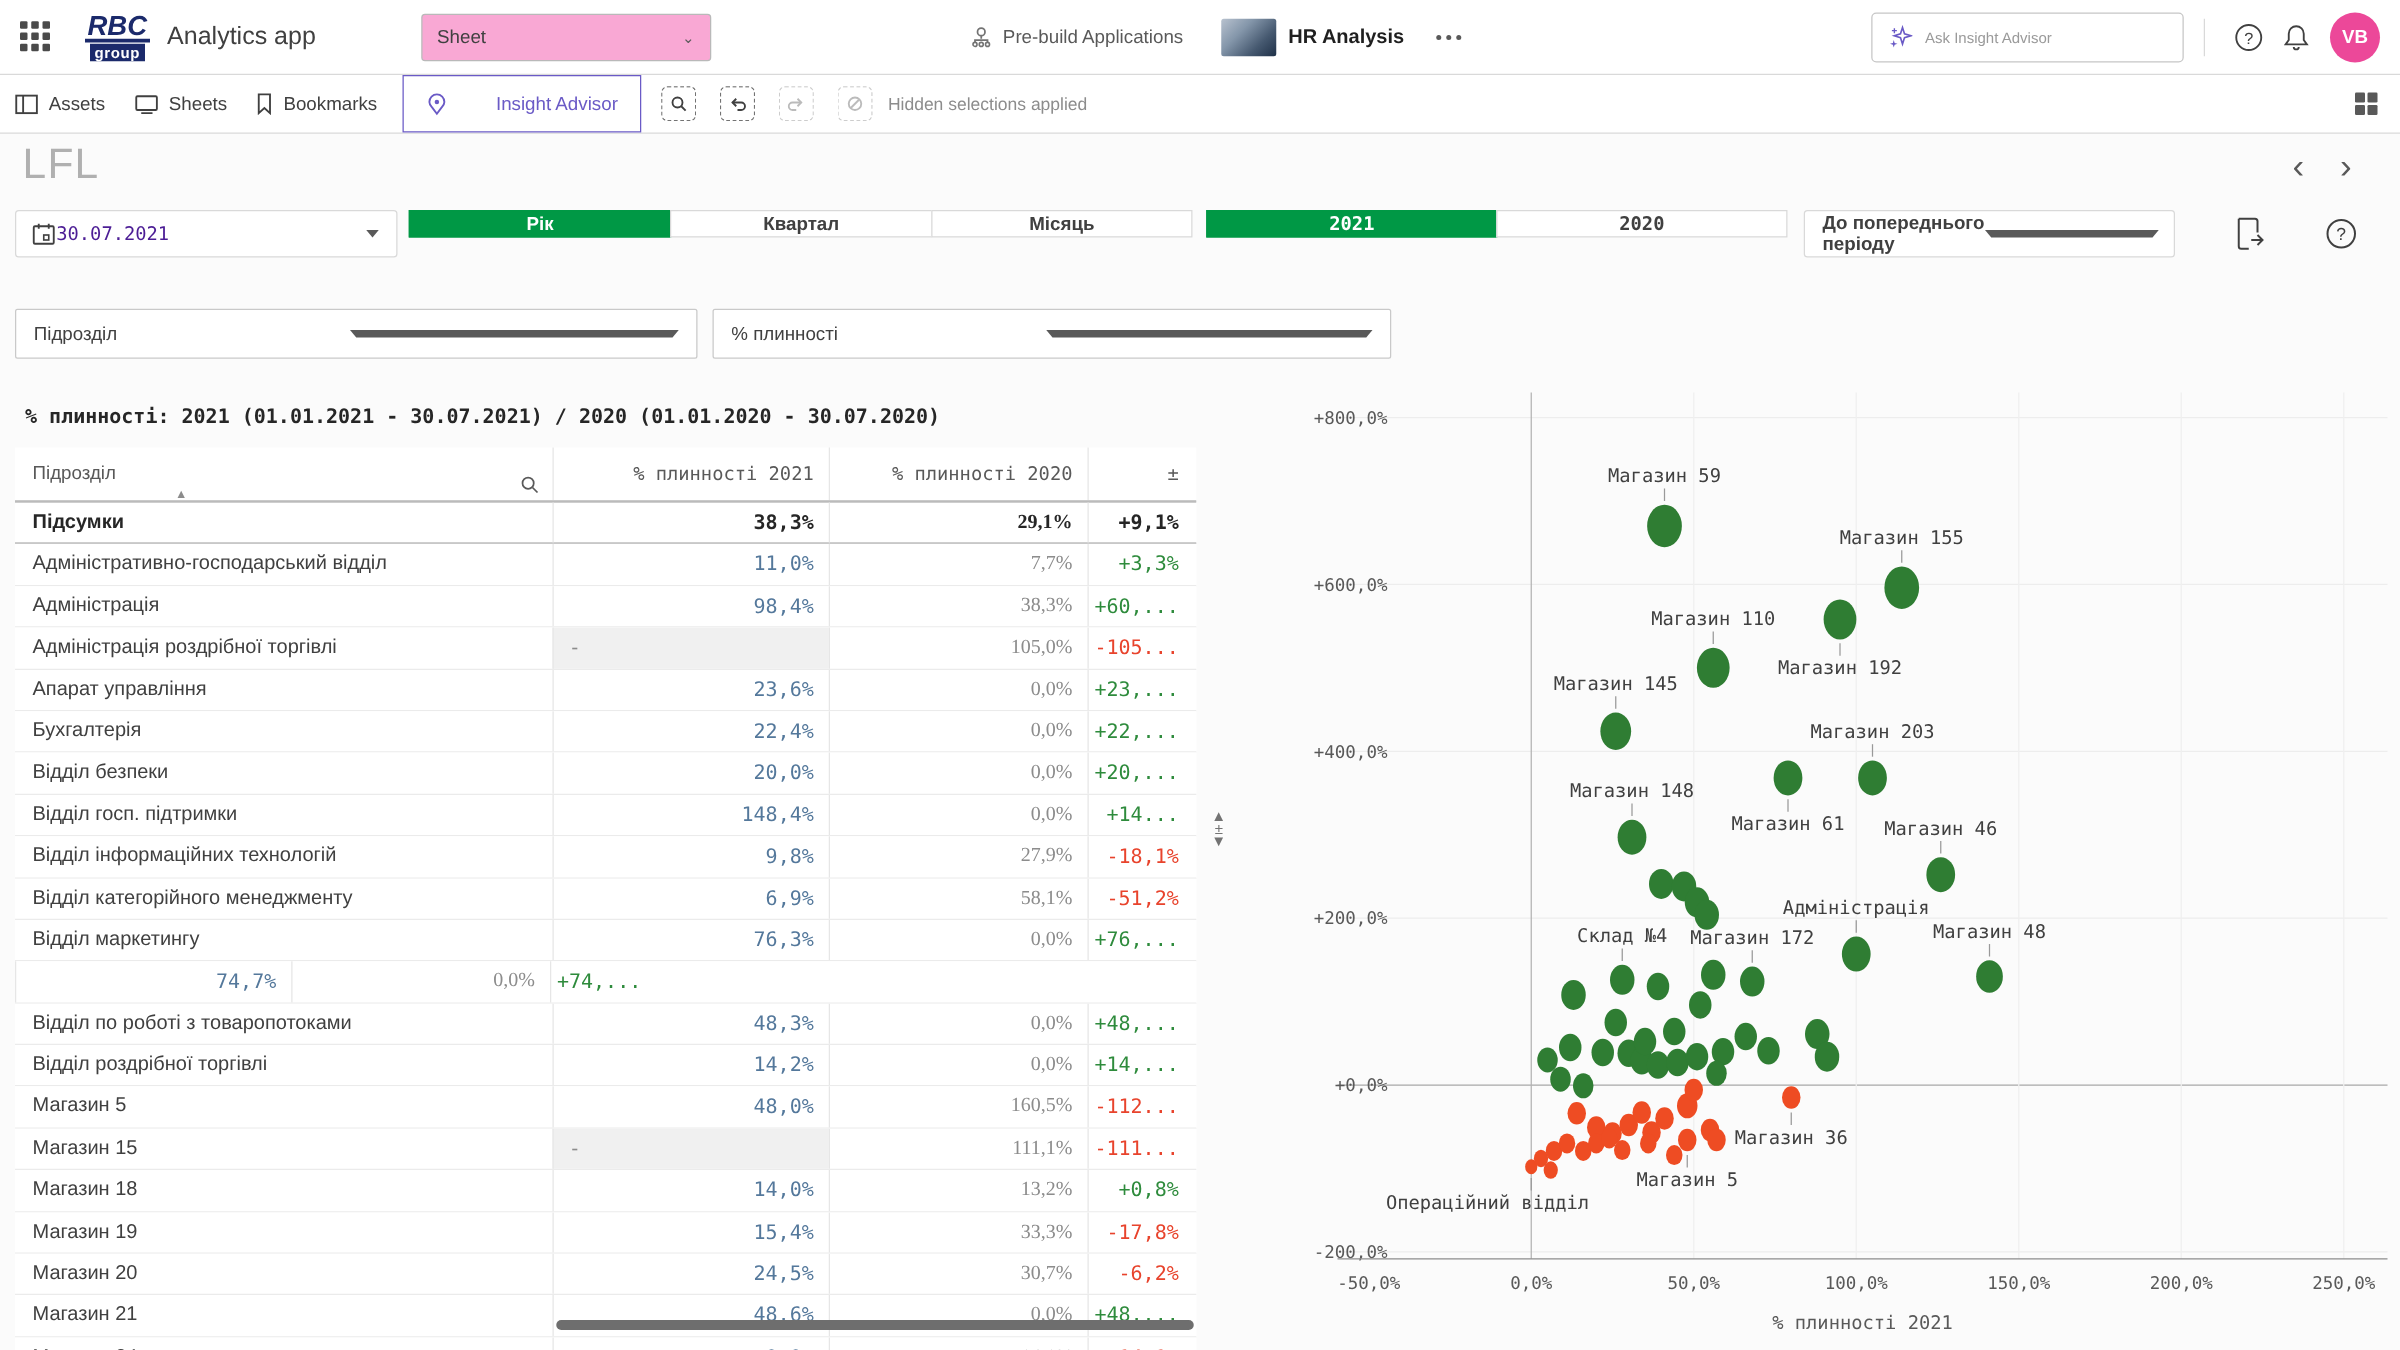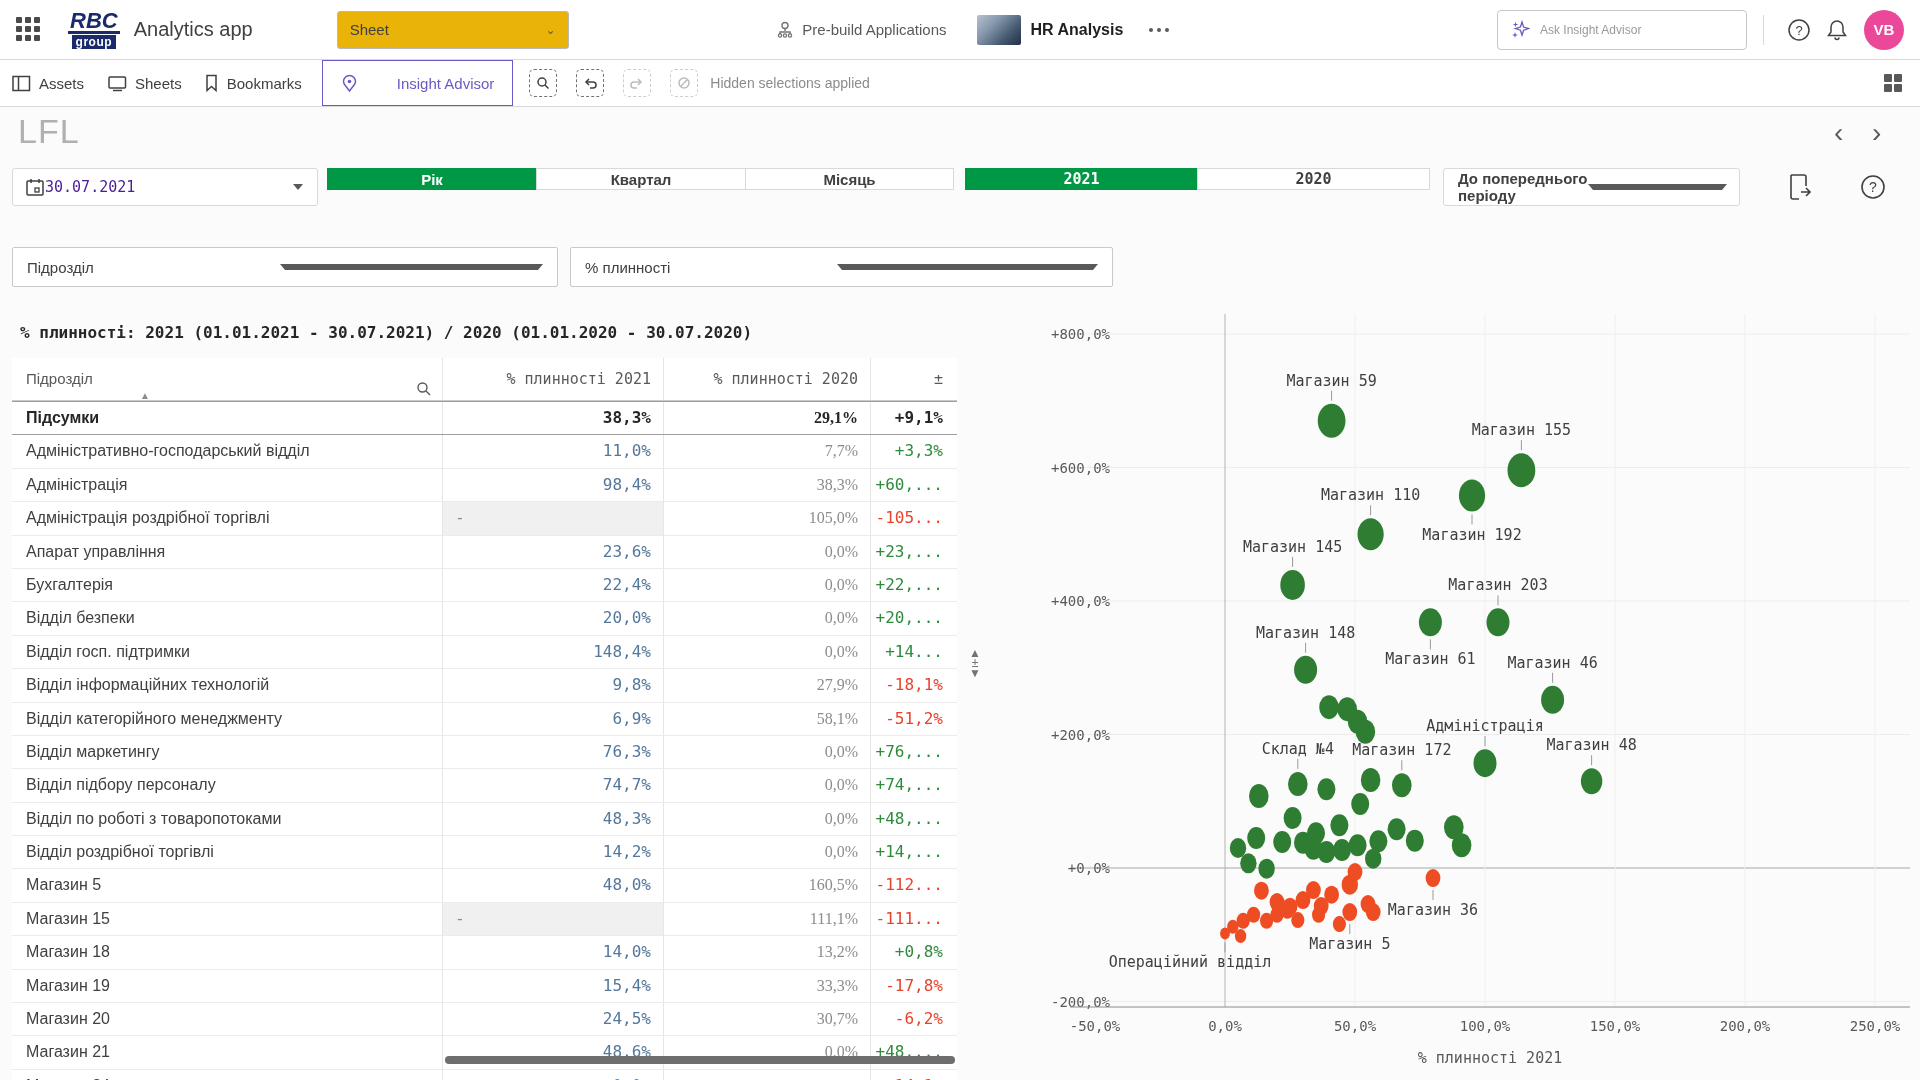--- a/index.html
+++ b/index.html
@@ -11,21 +11,21 @@
   
   .topbar{position:absolute;left:0;top:0;width:1920px;height:60px;background:#fff;
           border-bottom:1px solid #d9d9d9;display:flex;align-items:center;padding:0 16px;box-sizing:border-box;}
   .launcher{width:26px;height:26px;display:grid;grid-template-columns:repeat(3,6px);grid-template-rows:repeat(3,6px);gap:3px;cursor:pointer;margin-right:26px;}
   .launcher i{background:#4a4a4a;border-radius:1px;}
   .logo{display:flex;flex-direction:column;align-items:center;margin-right:14px;}
   .logo .rbc{font-weight:bold;font-style:italic;font-size:22px;line-height:20px;color:#1b2a6b;border-bottom:3px solid #1b2a6b;padding:0 2px;}
   .logo .group{background:#1b2a6b;color:#fff;font-weight:bold;font-size:12px;line-height:14px;padding:0 4px;margin-top:1px;letter-spacing:.5px;}
   .app-title{font-size:20px;color:#404040;margin-right:84px;white-space:nowrap;}
   .sheet-select{width:232px;height:38px;border:1px solid #b9b9b9;border-radius:3px;display:flex;align-items:center;
-                padding:0 12px;box-sizing:border-box;font-size:15px;color:#404040;cursor:pointer;background:#eab308;}
+                padding:0 12px;box-sizing:border-box;font-size:15px;color:#404040;cursor:pointer;background:#f9a8d4;}
   .sheet-select .caret{margin-left:auto;color:#595959;font-size:12px;}
   .tb-spacer{flex:1;}
   .tb-center{display:flex;align-items:center;margin-right:114px;}
   .prebuild{display:flex;align-items:center;color:#595959;font-size:15px;white-space:nowrap;cursor:pointer;}
   .prebuild svg{margin-right:8px;}
   .hr-app{display:flex;align-items:center;margin-left:30px;cursor:pointer;}
   .thumb{width:44px;height:30px;border-radius:2px;margin-right:10px;
          background:linear-gradient(135deg,#b8c2cf 0%,#8496aa 35%,#45586f 70%,#1f3148 100%);}
   .hr-app b{font-size:16px;color:#1f1f1f;white-space:nowrap;}
   .more-dots{display:flex;gap:4px;margin-left:20px;cursor:pointer;padding:6px;}
@@ -374,21 +374,20 @@
           <div class="tc c3 v2020">58,1%</div>
           <div class="tc c4 diff neg">-51,2%</div>
         </div>
         <div class="trow">
           <div class="tc c1 name">Відділ маркетингу</div>
           <div class="tc c2 v2021">76,3%</div>
           <div class="tc c3 v2020">0,0%</div>
           <div class="tc c4 diff pos">+76,...</div>
         </div>
         <div class="trow">
-          <div class="tc c1 name">Відділ підбору персоналу</div>
           <div class="tc c2 v2021">74,7%</div>
           <div class="tc c3 v2020">0,0%</div>
           <div class="tc c4 diff pos">+74,...</div>
         </div>
         <div class="trow">
           <div class="tc c1 name">Відділ по роботі з товаропотоками</div>
           <div class="tc c2 v2021">48,3%</div>
           <div class="tc c3 v2020">0,0%</div>
           <div class="tc c4 diff pos">+48,...</div>
         </div>

